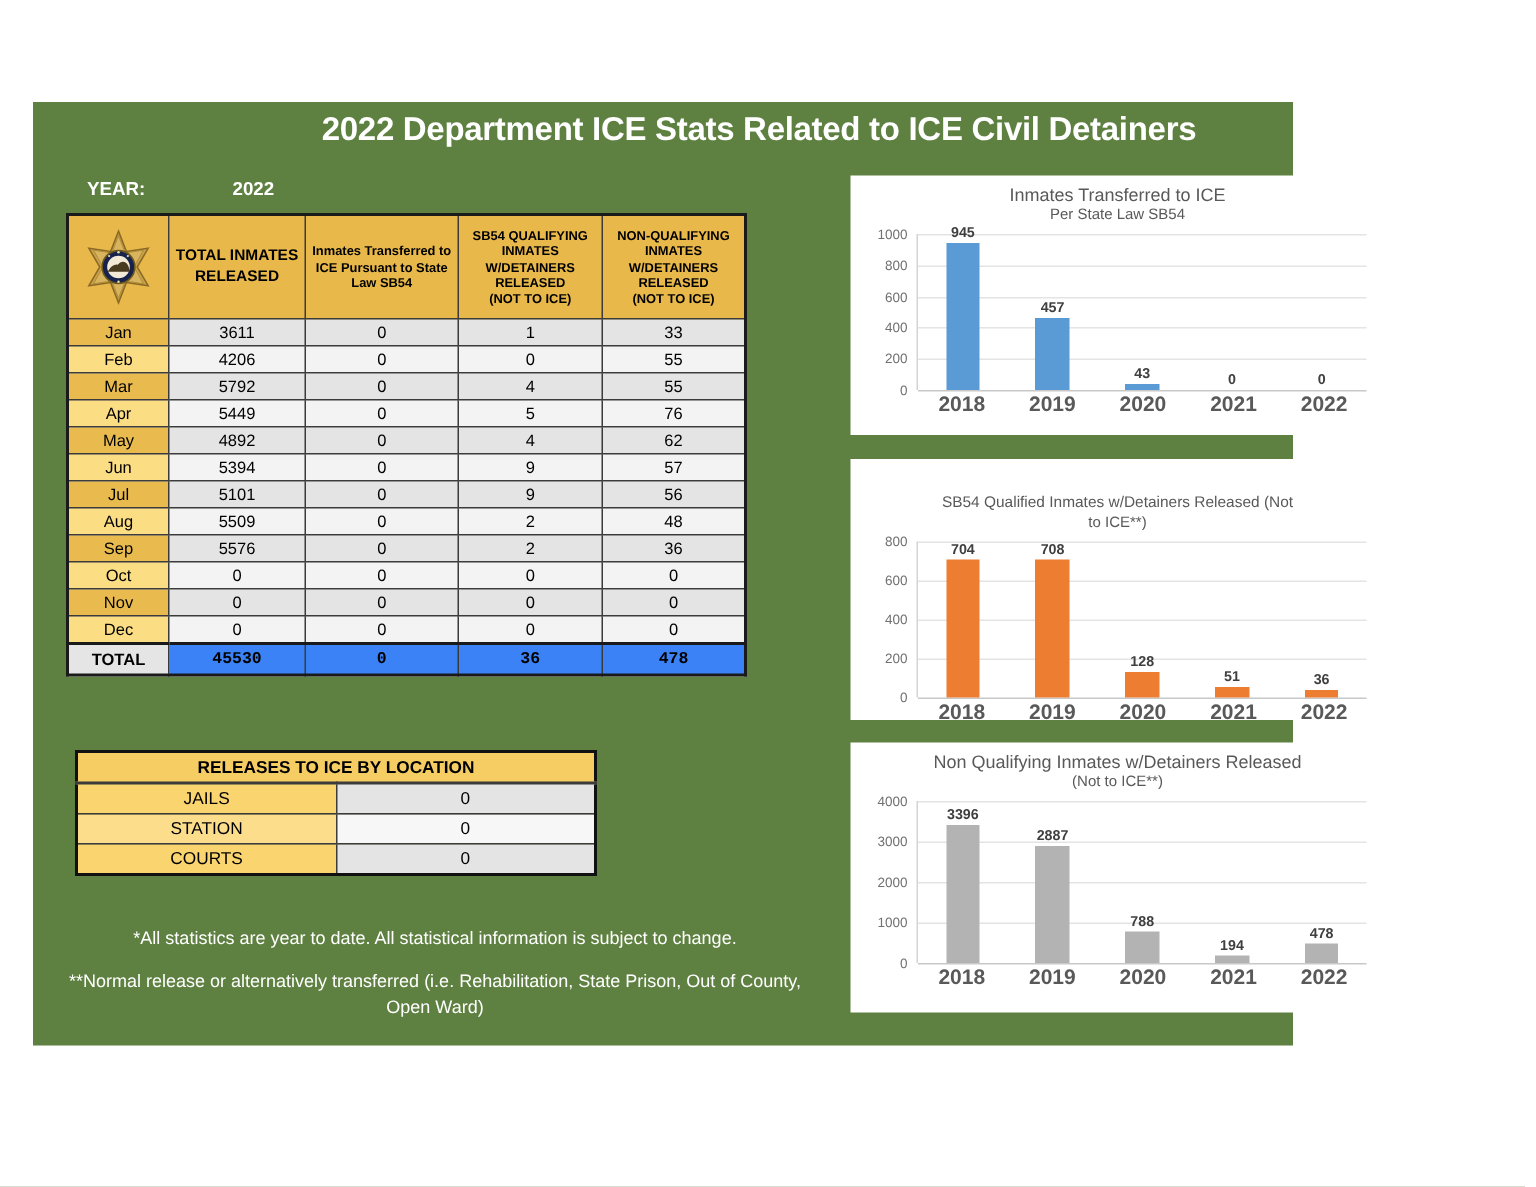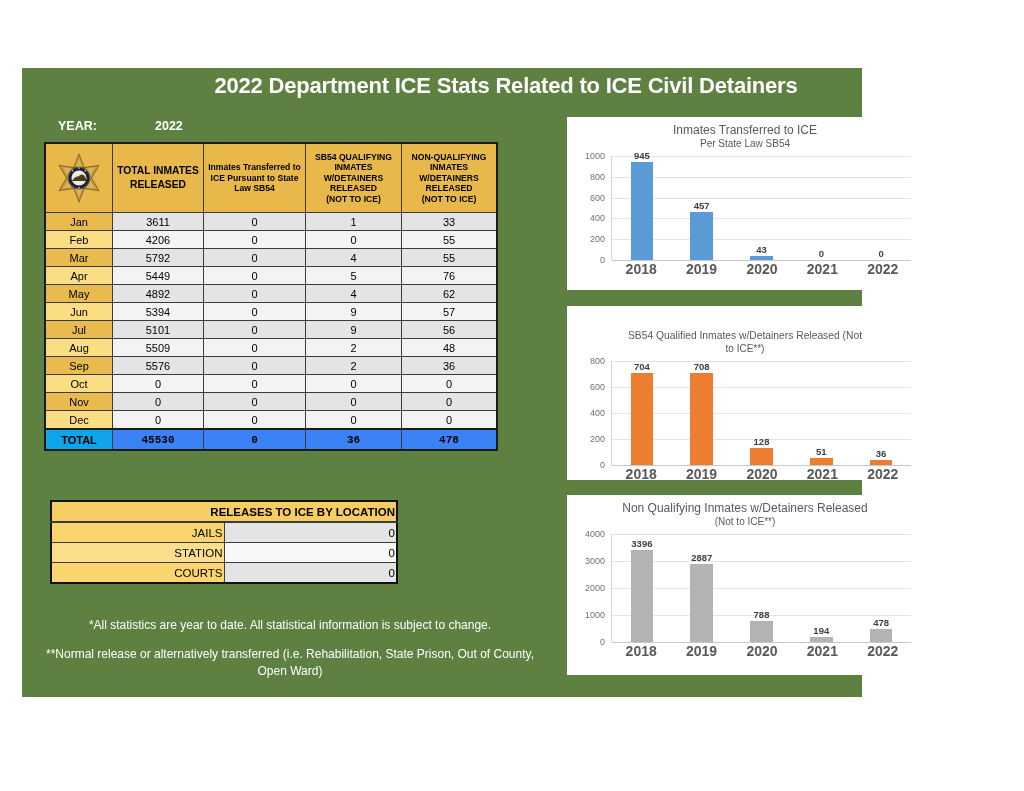--- a/index.html
+++ b/index.html
@@ -96,21 +96,21 @@
   #monthly-table td.num { background: #E4E4E4; width: 90px; }
   #monthly-table tr.alt td.num { background: #F3F3F3; }
   #monthly-table td.c2 { width: 101px; }
   #monthly-table td.c3 { width: 95px; }
   #monthly-table td.c4 { width: 94px; }
   #monthly-table tr.total-row td {
     font-weight: bold;
     height: 19px;
     border-top: 2px solid #1a1a1a;
   }
-  #monthly-table tr.total-row td.month { background: #0ea5e9; }
+  #monthly-table tr.total-row td.month { background: #e5e5e5; }
   #monthly-table tr.total-row td.num { background: #3b82f6; font-family: Liberation Mono, monospace; }
 
   
   .badge-wrap {
     width: 66px; height: 64px;
     background: #E8B84B;
     display: flex; align-items: center; justify-content: center;
   }
   .badge-star { display: block; }
 
@@ -120,21 +120,21 @@
     left: 28px;
     top: 432px;
     width: 348px;
     border-collapse: collapse;
     border: 2px solid #111111;
     table-layout: fixed;
   }
   #loc-table td {
     border: 1px solid #3b3b3b;
     height: 17px;
-    text-align: right;
+    text-align: center;
     vertical-align: middle;
     font-size: 11.5px;
     color: #000000;
   }
   #loc-table td.hdr {
     background: #F6CD62;
     font-weight: bold;
     font-size: 11.5px;
     border-bottom: 2px solid #3b3b3b;
   }

